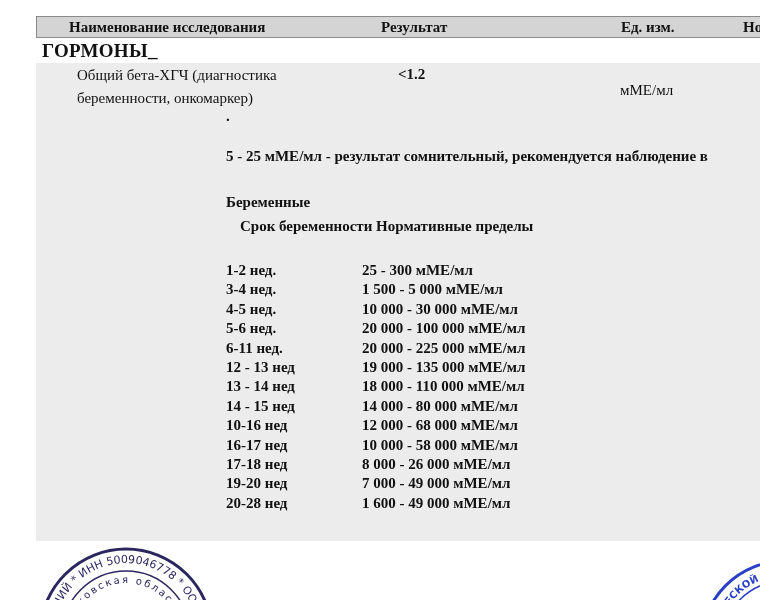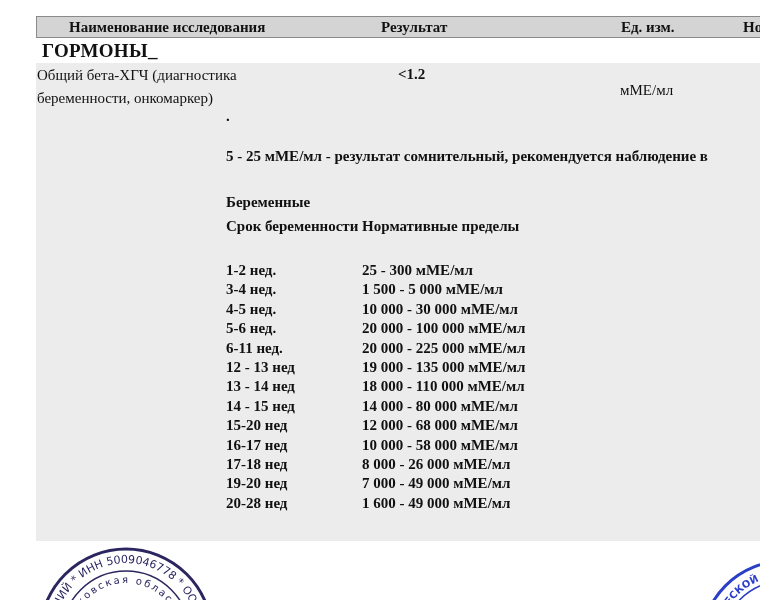--- a/index.html
+++ b/index.html
@@ -67,20 +67,21 @@
       background: #ececec;
     }
 
     .test-name {
       position: absolute;
       left: 37px;
       top: 64px;
       font-size: 15px;
       line-height: 23px;
       width: 240px;
+      padding-left: 40px;
     }
     .test-result {
       position: absolute;
       left: 398px;
       top: 66px;
       font-size: 15px;
       font-weight: bold;
     }
     .test-unit {
       position: absolute;
@@ -93,21 +94,21 @@
       position: absolute;
       left: 226px;
       top: 108px;
       font-size: 15px;
       font-weight: bold;
       white-space: nowrap;
     }
     .dot { position: absolute; left: 0; top: 0; }
     .warning { position: absolute; left: 0; top: 40px; }
     .preg-title { position: absolute; left: 0; top: 86px; text-align: center; }
-    .preg-header { position: absolute; left: 0; top: 110px; }
+    .preg-header { position: absolute; left: 14px; top: 110px; }
 
     .norm-table {
       position: absolute;
       left: 226px;
       top: 262px;
       font-size: 15px;
       font-weight: bold;
     }
     .norm-row {
       height: 19.4px;
@@ -187,21 +188,21 @@
     </div>
     <div class="norm-row">
       <span class="norm-term">13 - 14 нед</span>
       <span class="norm-range">18 000 - 110 000 мМЕ/мл</span>
     </div>
     <div class="norm-row">
       <span class="norm-term">14 - 15 нед</span>
       <span class="norm-range">14 000 - 80 000 мМЕ/мл</span>
     </div>
     <div class="norm-row">
-      <span class="norm-term">15-20 нед</span>
+      <span class="norm-term">10-16 нед</span>
       <span class="norm-range">12 000 - 68 000 мМЕ/мл</span>
     </div>
     <div class="norm-row">
       <span class="norm-term">16-17 нед</span>
       <span class="norm-range">10 000 - 58 000 мМЕ/мл</span>
     </div>
     <div class="norm-row">
       <span class="norm-term">17-18 нед</span>
       <span class="norm-range">8 000 - 26 000 мМЕ/мл</span>
     </div>

